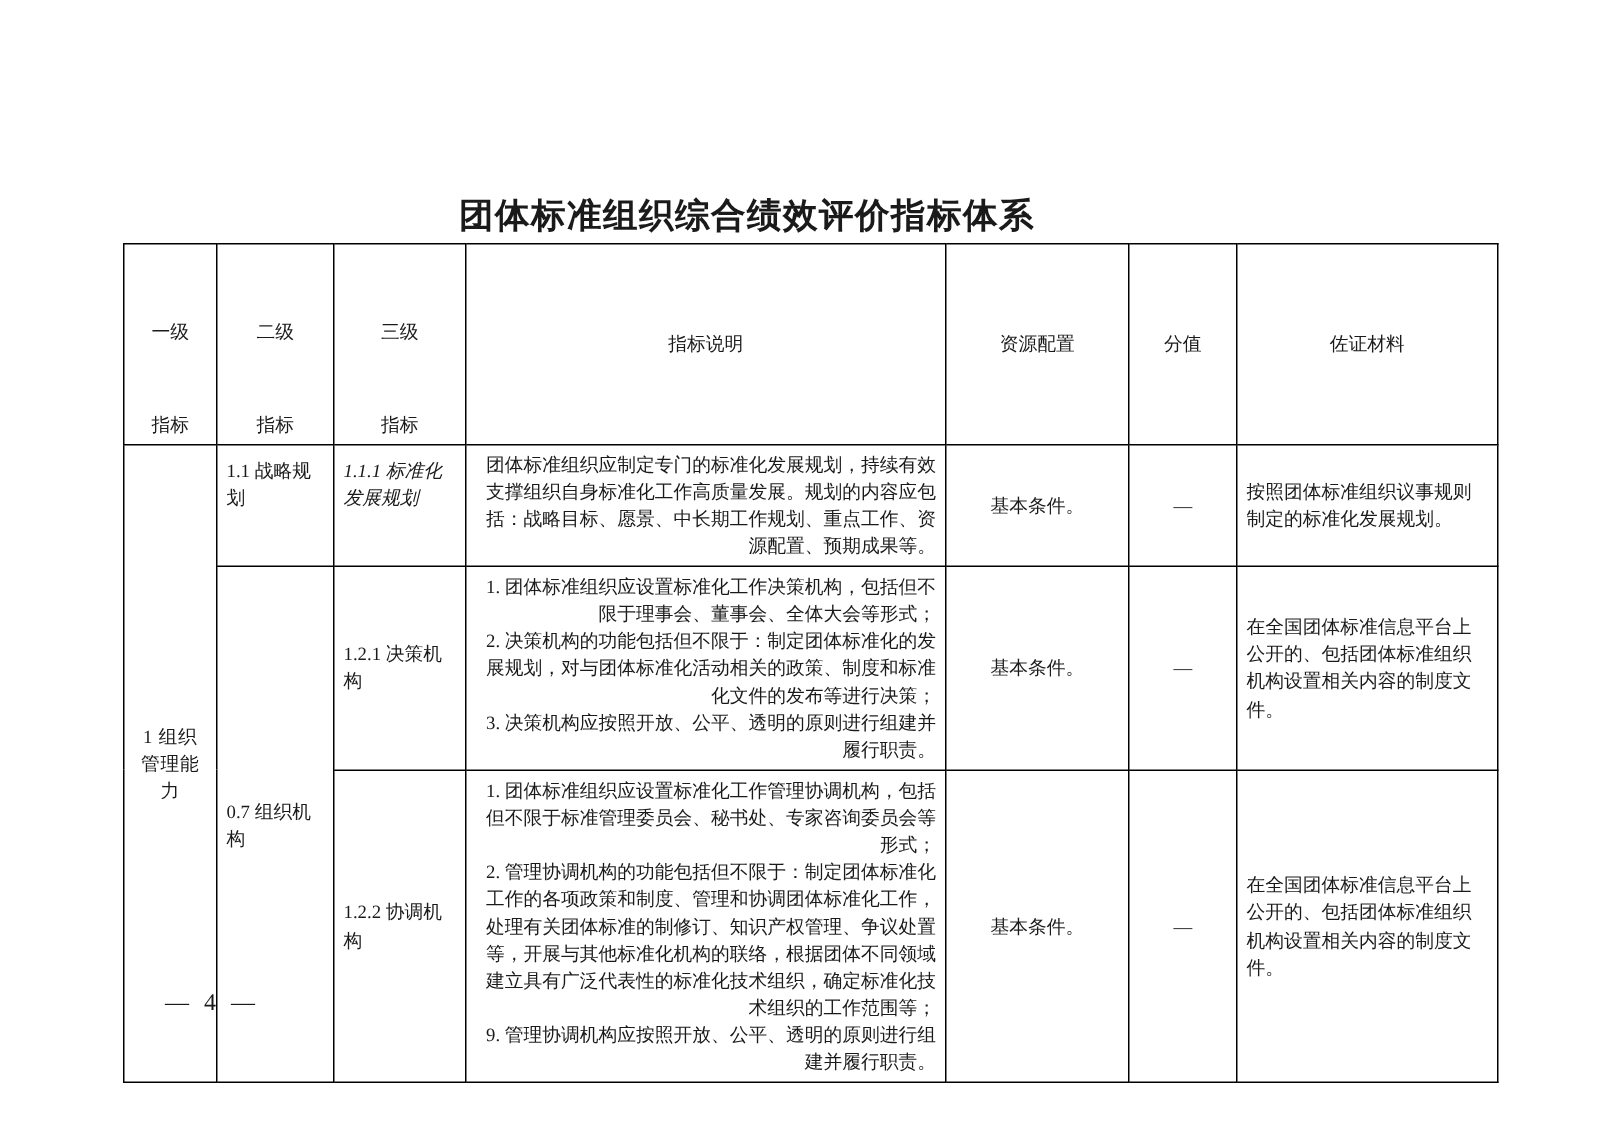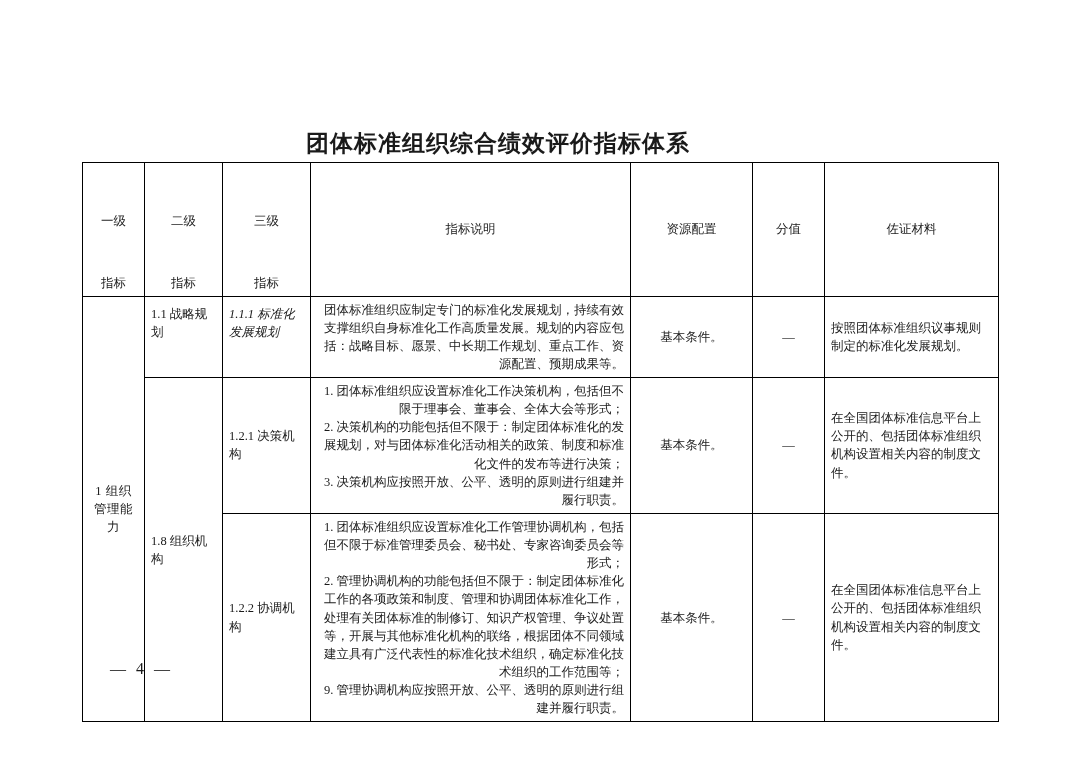--- a/index.html
+++ b/index.html
@@ -160,21 +160,21 @@
       <tr>
         <td class="c-l1" rowspan="3">1 组织管理能力</td>
         <td class="c-l2 top">1.1 战略规划</td>
         <td class="c-l3 top">1.1.1 标准化发展规划</td>
         <td class="c-desc">团体标准组织应制定专门的标准化发展规划，持续有效支撑组织自身标准化工作高质量发展。规划的内容应包括：战略目标、愿景、中长期工作规划、重点工作、资源配置、预期成果等。</td>
         <td class="c-score-desc">基本条件。</td>
         <td class="c-score">—</td>
         <td class="c-evidence">按照团体标准组织议事规则制定的标准化发展规划。</td>
       </tr>
       <tr>
-        <td class="c-l2" rowspan="2">1.8 组织机构</td>
+        <td class="c-l2" rowspan="2">0.7 组织机构</td>
         <td class="c-l3">1.2.1 决策机构</td>
         <td class="c-desc">
             <span class="desc-line">1. 团体标准组织应设置标准化工作决策机构，包括但不限于理事会、董事会、全体大会等形式；</span>
             <span class="desc-line">2. 决策机构的功能包括但不限于：制定团体标准化的发展规划，对与团体标准化活动相关的政策、制度和标准化文件的发布等进行决策；</span>
             <span class="desc-line">3. 决策机构应按照开放、公平、透明的原则进行组建并履行职责。</span>
           </td>
         <td class="c-score-desc">基本条件。</td>
         <td class="c-score">—</td>
         <td class="c-evidence">在全国团体标准信息平台上公开的、包括团体标准组织机构设置相关内容的制度文件。</td>
       </tr>

